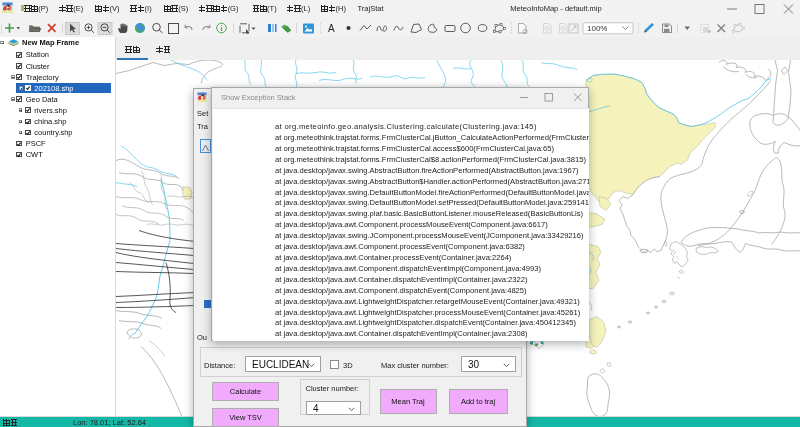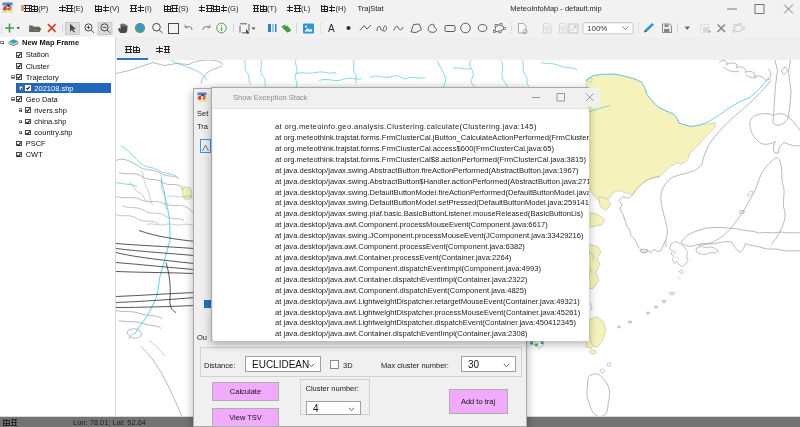--- a/index.html
+++ b/index.html
@@ -29,25 +29,25 @@
 #toolbar{position:absolute;left:0;top:22px;width:800px;height:15px;background:#f2f2f2;}
 #leftpanel{position:absolute;left:0;top:37px;width:115px;height:379px;background:#fff;}
 #tabbar{position:absolute;left:115px;top:37px;width:685px;height:22.5px;background:#efefef;border-left:1px solid #d8d8d8;}
 #maparea{position:absolute;left:115px;top:59.5px;width:685px;height:356.5px;background:#fff;border-left:1px solid #d8d8d8;overflow:hidden}
 .trow{position:absolute;height:11.1px;line-height:11.1px;font-size:7.5px;color:#111;white-space:nowrap}
 .cb{position:absolute;top:2.6px;width:5.6px;height:5.6px;background:#fff;border:0.8px solid #494949}
 .cb svg{position:absolute;left:0;top:0;width:4px;height:4px}
 .exp{position:absolute;top:3.6px;width:3.6px;height:3.6px;background:#fff;border:0.6px solid #8a8a8a}
 .exp i{position:absolute;left:0.4px;top:1px;width:1.8px;height:0.6px;background:#444}
 .exp.plus b{position:absolute;left:1px;top:0.4px;width:0.6px;height:1.8px;background:#444}
-#statusbar{position:absolute;left:0;top:416px;width:800px;height:11px;background:#737373;border-top:1px solid #d9d9d9;font-size:7.5px;color:#222}
+#statusbar{position:absolute;left:0;top:416px;width:800px;height:11px;background:#14b8a6;border-top:1px solid #d9d9d9;font-size:7.5px;color:#222}
 .dlg{position:absolute;background:#f0f0f0;border:1px solid #a8a8a8;box-shadow:0 3px 9px rgba(0,0,0,.30)}
 #clusterdlg{left:193px;top:88px;width:334px;height:339px;}
 #excdlg{left:211px;top:87px;width:378px;height:254px;}
-#exctitle{position:absolute;left:12px;top:0;width:100%;height:19px;background:#f0f0f0;text-decoration:underline;}
+#exctitle{position:absolute;left:0;top:0;width:100%;height:19px;background:#f0f0f0;text-decoration:underline;}
 #excbody{position:absolute;left:1px;top:20px;width:376px;height:233px;background:#fff;overflow:hidden;border-top:1px solid #e2e2e2}
 .st{position:absolute;font-size:7.6px;line-height:10.9px;color:#1b1b1b;white-space:pre}
 .btn{position:absolute;background:#f0abfc;border:1px solid #aeaeae;font-size:7.5px;color:#111;
   display:flex;align-items:center;justify-content:center}
 .combo{position:absolute;background:#fff;border:1px solid #a0a0a0;font-size:10px;color:#111;}
 .combo .tx{position:absolute;left:6px;top:50%;transform:translateY(-50%)}
 .lbl{position:absolute;font-size:7.5px;color:#1a1a1a;white-space:nowrap}
 </style></head><body>
 
 <div id="menubar">
@@ -524,20 +524,21 @@
   <div class="btn" style="left:18px;top:293px;width:67px;height:19px">Calculate</div>
   <div class="btn" style="left:18px;top:319px;width:67px;height:19px">View TSV</div>
   <div style="position:absolute;left:106px;top:290px;width:70px;height:36px;border:1px solid #d0d0d0"></div>
   <span class="lbl" style="left:111.5px;top:295px">Cluster number:</span>
   <div class="combo" style="left:112px;top:311.5px;width:55px;height:14px">
     <span class="tx">4</span>
     <svg class="abs" style="right:5px;top:5px" width="7" height="5" viewBox="0 0 7 5">
         <path d="M0.8 0.8 L3.5 3.6 L6.2 0.8" stroke="#555" fill="none" stroke-width="0.9"></path>
       </svg>
   </div>
+  <div class="btn" style="left:185.5px;top:300px;width:57px;height:25px">Mean Traj</div>
   <div class="btn" style="left:254.5px;top:300px;width:59px;height:25px">Add to traj</div>
 </div>
 
 <div id="excdlg" class="dlg">
   <div id="exctitle">
     <span style="position:absolute;left:9px;top:5px;font-size:7.5px;color:#8a8a8a">Show Exception Stack</span>
     <svg style="position:absolute;left:300px;top:4px" width="76" height="11" viewBox="0 0 76 11">
       <g stroke="#777" stroke-width="0.7" fill="none">
         <line x1="8" y1="5.5" x2="16" y2="5.5"></line>
         <rect x="33" y="1.5" width="7.5" height="7.5"></rect>

